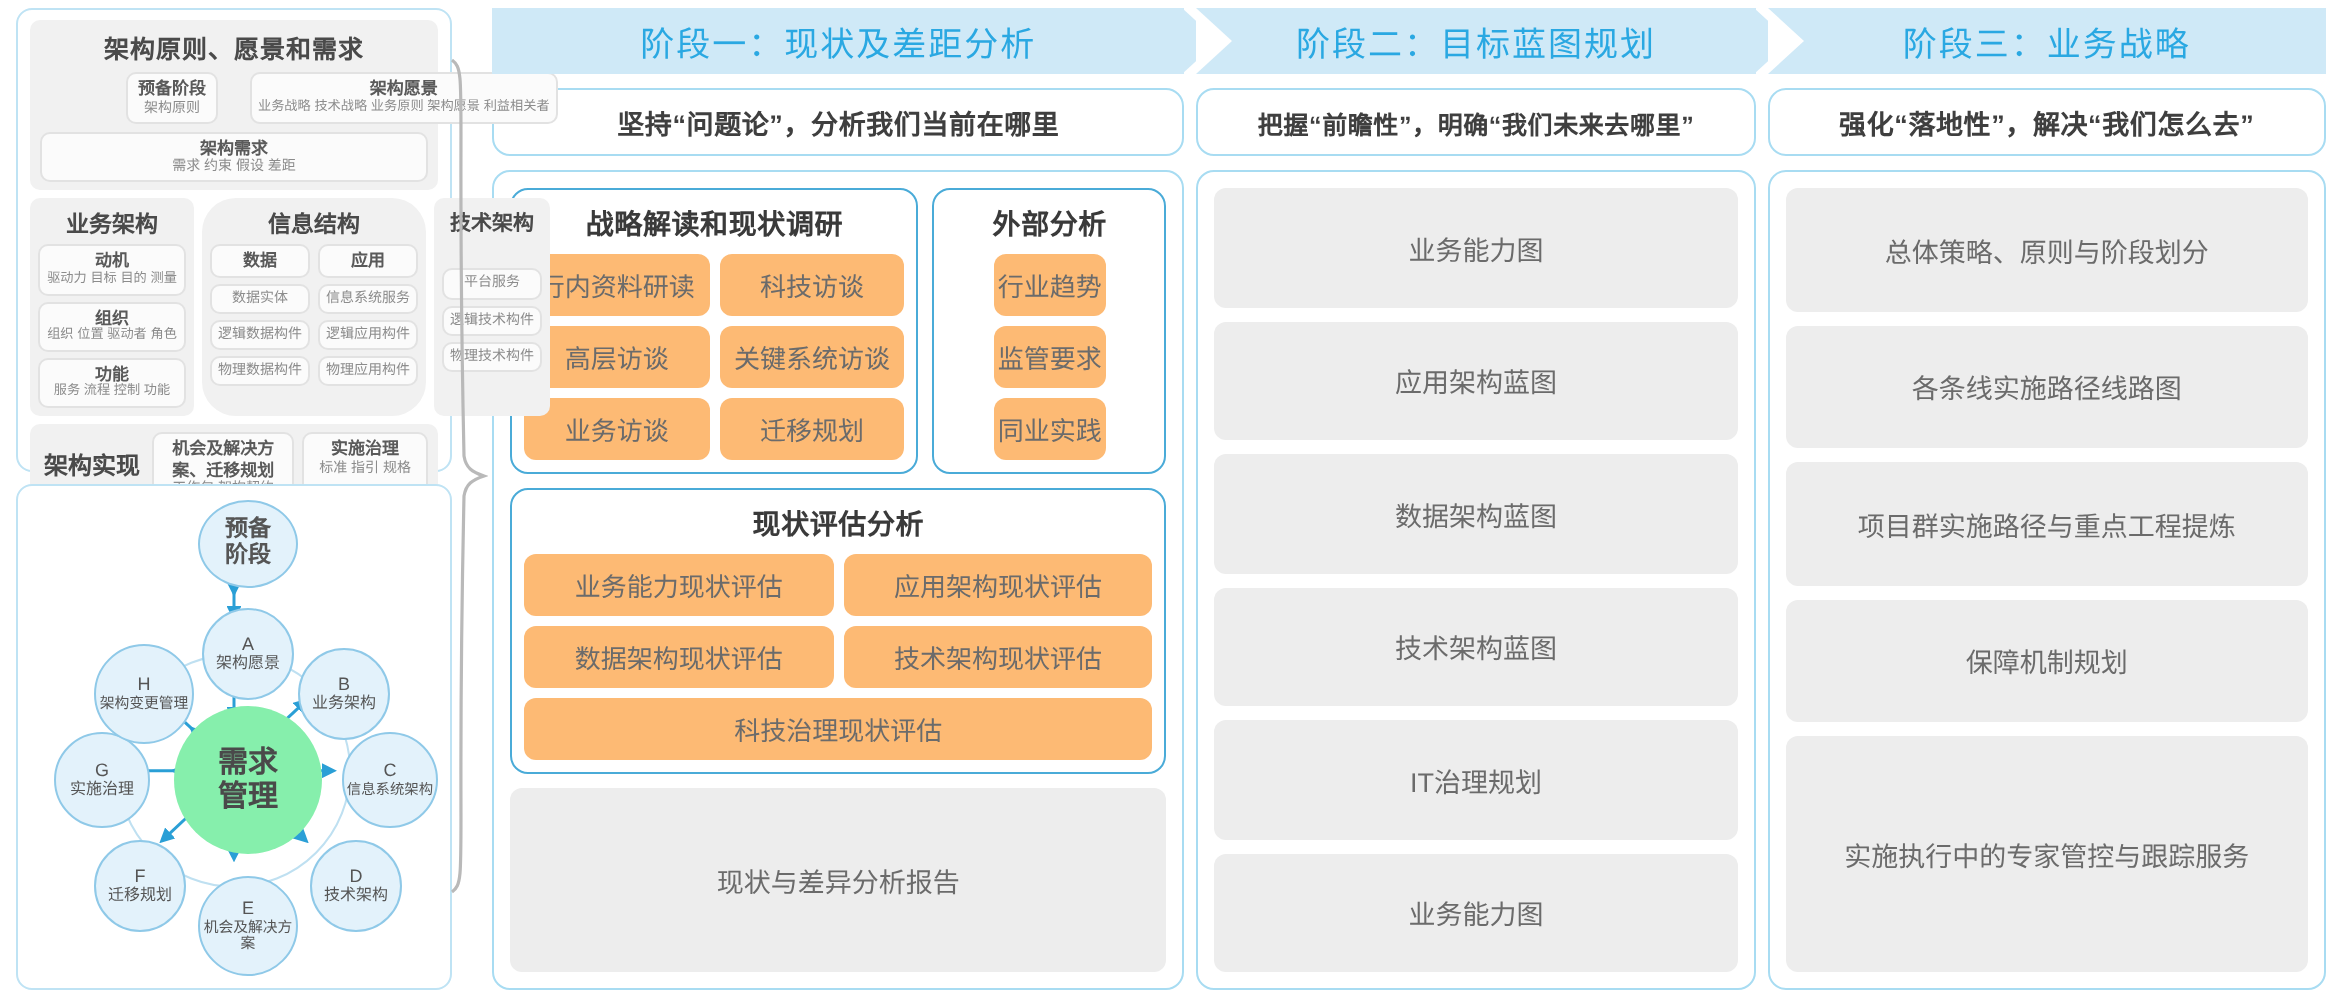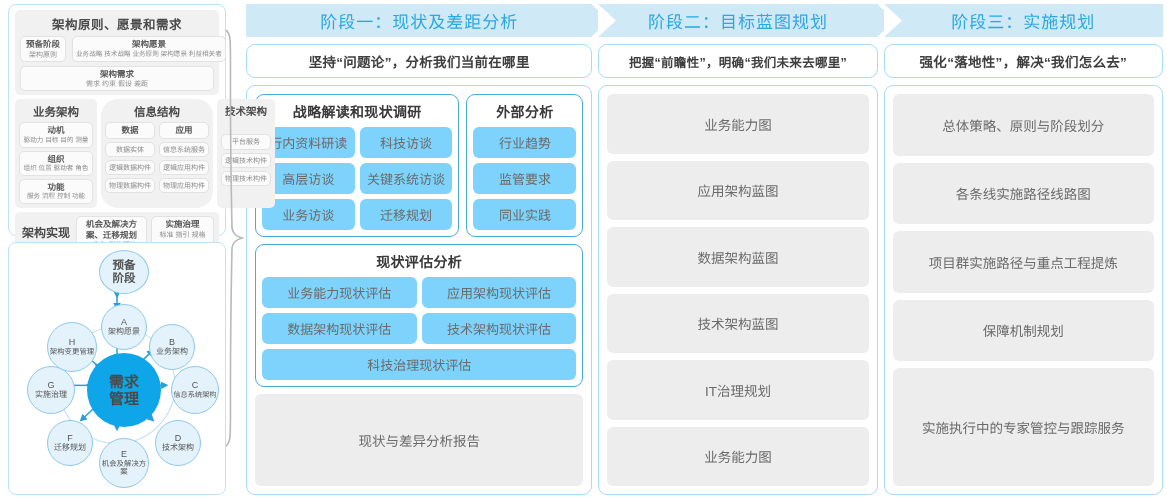--- a/index.html
+++ b/index.html
@@ -33,21 +33,21 @@
     text-align: center; font-weight: bold; color: #4a4a4a;
     font-size: 12.5px; letter-spacing: .5px; margin-bottom: 3px;
   }
   .whitecard {
     background: #fbfbfb; border: 1px solid #e2e2e2; border-radius: 5px;
     padding: 2px 3px; text-align: center;
   }
   .wc-head { font-weight: bold; color: #5a5a5a; font-size: 8.5px; line-height: 1.25; }
   .wc-sub  { color: #8c8c8c; font-size: 7px; line-height: 1.3; white-space: nowrap; }
 
-  .row-flex { display: flex; gap: 6px; }
+  .row-flex { display: flex; gap: 16px; margin-left: 43px; }
   .three-col { display: flex; gap: 4px; }
   .col-sec { background: #f1f1f1; border-radius: 5px; padding: 4px; }
   .col-title { text-align: center; font-weight: bold; color: #4a4a4a; font-size: 11.5px; margin-bottom: 3px; }
   .stack { display: flex; flex-direction: column; gap: 3px; }
 
   .impl-row { display: flex; gap: 4px; align-items: stretch; }
   .impl-label {
     font-weight: bold; color: #4a4a4a; font-size: 12px; line-height: 1.15;
     display: flex; align-items: center; text-align: center; padding: 0 2px;
   }
@@ -56,21 +56,21 @@
   .adm { position: relative; width: 100%; height: 100%; }
   .node {
     position: absolute; border-radius: 50%;
     background: #e3f2fb; border: 1px solid #8fc9e8;
     display: flex; flex-direction: column; align-items: center; justify-content: center;
     text-align: center; color: #4a4a4a; line-height: 1.1;
   }
   .node .n-let { font-size: 9px; color: #555; }
   .node .n-txt { font-size: 8px; color: #555; }
   .node.center {
-    background: #0ea5e9; border: none;
+    background: #86efac; border: none;
     width: 74px; height: 74px;
   }
   .node.center .n-txt { font-size: 15px; font-weight: bold; color: #4a4a4a; line-height: 1.15; }
   .node.prep .n-txt { font-size: 11.5px; font-weight: bold; }
 
   
   .bracket { position: absolute; left: 222px; top: 28px; width: 22px; height: 420px; }
 
   
   .stages { flex: 1; display: flex; gap: 6px; padding: 4px 4px 4px 14px; }
@@ -107,26 +107,26 @@
   }
 
   
   .s1-top { display: flex; gap: 7px; }
   .panel-out { border: 1.5px solid #4aabd8; border-radius: 9px; padding: 6px; }
   .panel-title {
     text-align: center; font-weight: bold; font-size: 14px; color: #3a3a3a;
     margin-bottom: 6px; letter-spacing: .3px; white-space: nowrap;
   }
   .chip {
-    background: #7dd3fc; border-radius: 6px; color: #6b6b6b;
+    background: #fdba74; border-radius: 6px; color: #6b6b6b;
     font-size: 13px; text-align: center; padding: 6px 2px;
     white-space: nowrap;
   }
   .chip-grid2 { display: grid; grid-template-columns: 1fr 1fr; gap: 5px; }
-  .chip-col { display: flex; flex-direction: column; gap: 5px; }
+  .chip-col { display: flex; flex-direction: column; gap: 5px; align-items: center; }
   .chip-wide { grid-column: 1 / -1; }
   .report-chip {
     background: #ededed; border-radius: 6px; color: #6b6b6b; font-size: 13.5px;
     display: flex; align-items: center; justify-content: center; flex: 1;
     text-align: center; min-height: 60px;
   }
 
   
   .tile-list { display: flex; flex-direction: column; gap: 7px; height: 100%; justify-content: center; }
   .tile {
@@ -390,21 +390,21 @@
           <div class="tile">业务能力图</div>
         </div>
       </div>
     </div>
 
     <div class="stage">
       <div class="stage-banner">
         <svg class="chev-left-notch" viewBox="0 0 18 33">
           <path d="M0 0 L18 16.5 L0 33 Z" fill="#ffffff"></path>
         </svg>
-        <span class="bn-text">阶段三：实施规划</span>
+        <span class="bn-text">阶段三：业务战略</span>
       </div>
       <div class="stage-sub">强化“落地性”，解决“我们怎么去”</div>
 
       <div class="stage-body">
         <div class="tile-list">
           <div class="tile">总体策略、原则与阶段划分</div>
           <div class="tile">各条线实施路径线路图</div>
           <div class="tile">项目群实施路径与重点工程提炼</div>
           <div class="tile">保障机制规划</div>
           <div class="tile tall">实施执行中的专家管控与跟踪服务</div>

